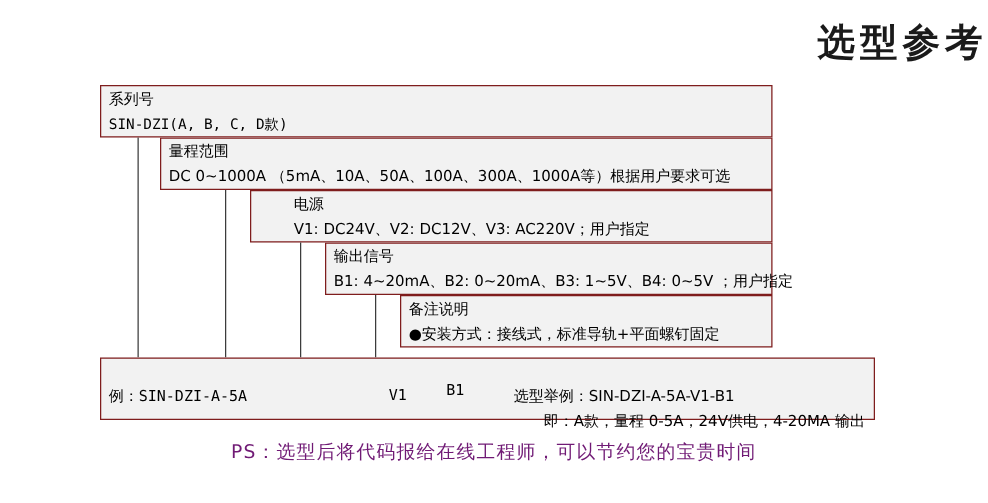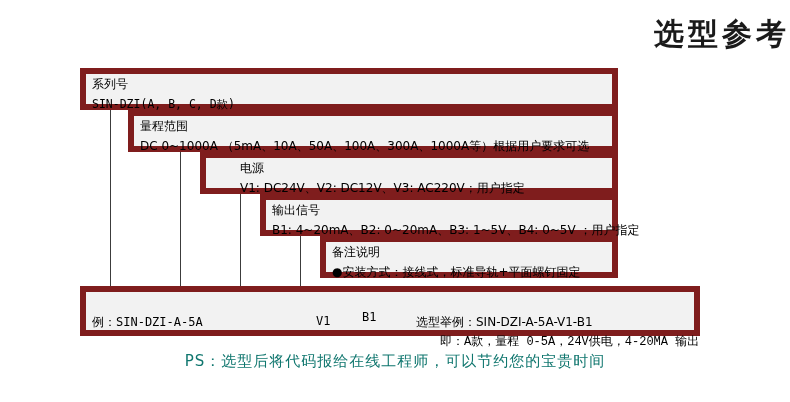--- a/index.html
+++ b/index.html
@@ -33,21 +33,21 @@
   }
   .diagram {
     position: absolute;
     left: 80px;
     top: 68px;
     width: 620px;
     height: 268px;
   }
   .row {
     position: absolute;
-    border: 6px solid #7f1d1d;
+    border: 1px solid #7f1d1d;
     background: #f2f2f2;
     box-sizing: border-box;
   }
   .row .line {
     font-family: "DejaVu Sans Mono", "Liberation Mono", monospace;
     font-size: 11.5px;
     line-height: 20px;
     white-space: nowrap;
     padding-left: 6px;
     color: #000;
@@ -101,31 +101,30 @@
     position: absolute;
     left: 330px;
     top: 4px;
     font-family: "DejaVu Sans", "Liberation Sans", sans-serif;
     font-size: 12px;
     line-height: 20px;
     white-space: nowrap;
   }
   .ex-right .l2 {
     padding-left: 24px;
-    font-family: Liberation Mono, monospace;
   }
   .footer {
     position: absolute;
     top: 352px;
     left: 0;
     width: 790px;
     text-align: center;
     font-family: "DejaVu Sans", "Liberation Sans", sans-serif;
     font-size: 15px;
-    color: #0f766e;
+    color: #701a75;
     letter-spacing: 1px;
   }
 </style>
 </head>
 <body>
 
 <div class="page">
 
   <div class="title">选型参考</div>
 

